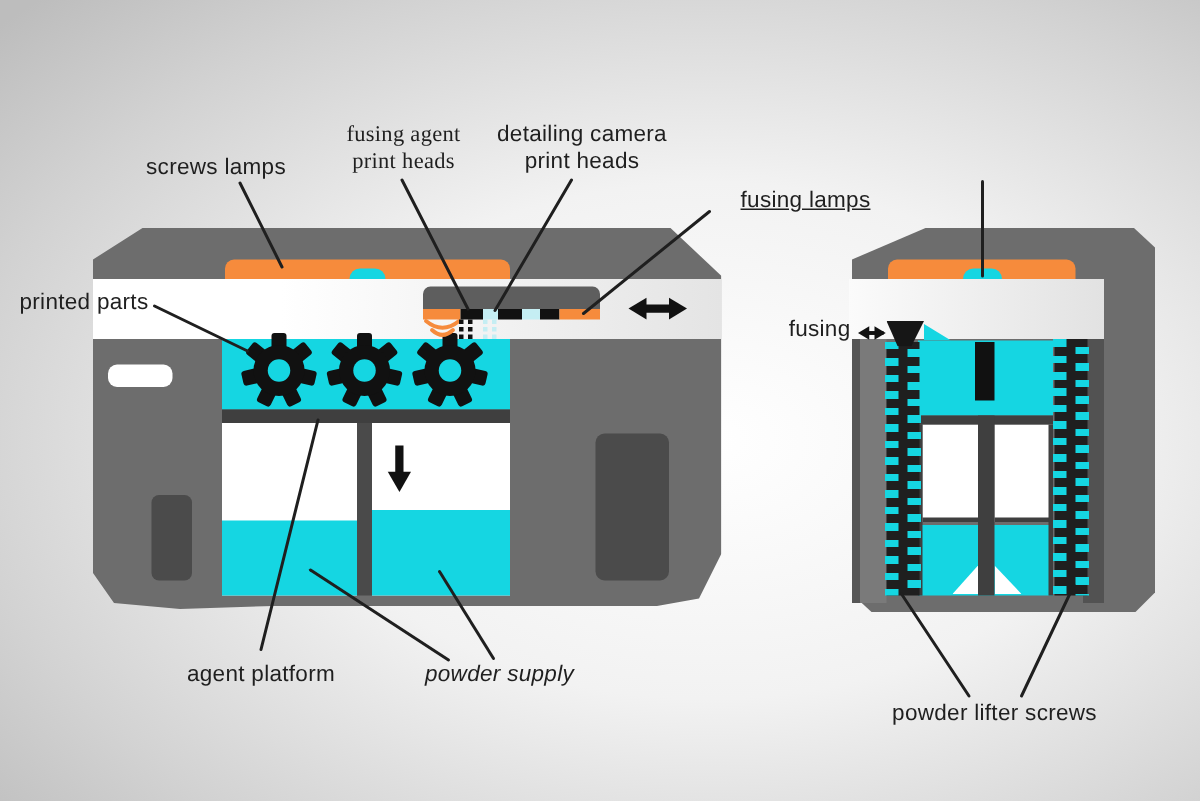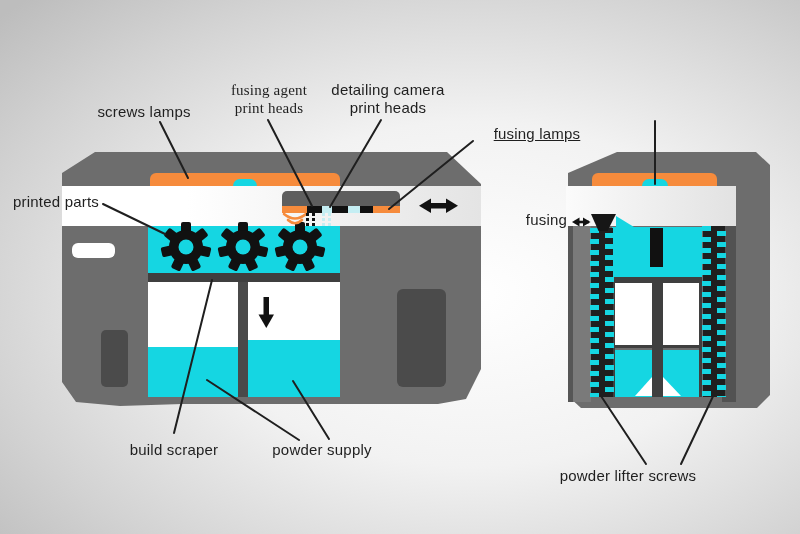--- a/index.html
+++ b/index.html
@@ -192,17 +192,17 @@
     </g>
   </svg>
 
   <div class="label" style="left:74px;top:103px;width:140px;">screws lamps</div>
   <div class="label" style="left:194px;top:81px;width:150px;font-family:Liberation Serif, serif;">fusing agent
 print heads</div>
   <div class="label" style="left:313px;top:81px;width:150px;">detailing camera
 print heads</div>
   <div class="label" style="left:462px;top:125px;width:150px;text-decoration:underline;">fusing lamps</div>
   <div class="label" style="left:6px;top:193px;width:100px;">printed parts</div>
-  <div class="label" style="left:99px;top:441px;width:150px;">build scraper</div>
-  <div class="label" style="left:247px;top:441px;width:150px;">powder supply</div>
+  <div class="label" style="left:99px;top:441px;width:150px;">agent platform</div>
+  <div class="label" style="left:258px;top:441px;width:150px;font-style:italic;">powder supply</div>
   <div class="label" style="left:460px;top:211px;width:107px;text-align:right;">fusing</div>
-  <div class="label" style="left:528px;top:467px;width:200px;">powder lifter screws</div>
+  <div class="label" style="left:563px;top:467px;width:200px;">powder lifter screws</div>
 </div>
 
 </body></html>

